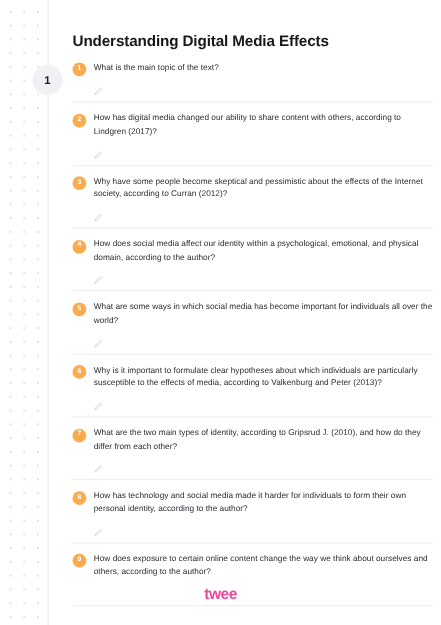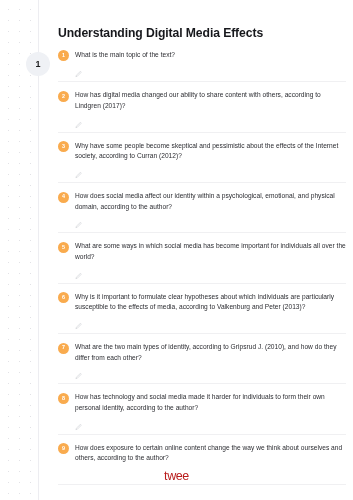--- a/index.html
+++ b/index.html
@@ -136,22 +136,22 @@
   }
   .footer {
     position: absolute;
     left: 0;
     bottom: 16px;
     width: 353px;
     text-align: center;
   }
   .brand {
     font-size: 12.5px;
-    font-weight: normal;
-    color: #b91c1c;
+    font-weight: bold;
+    color: #ec4899;
     letter-spacing: -0.4px;
   }
 </style>
 </head>
 <body>
 
 <div class="page">
 
   <div class="gutter"></div>
   <div class="gutter-rule"></div>

